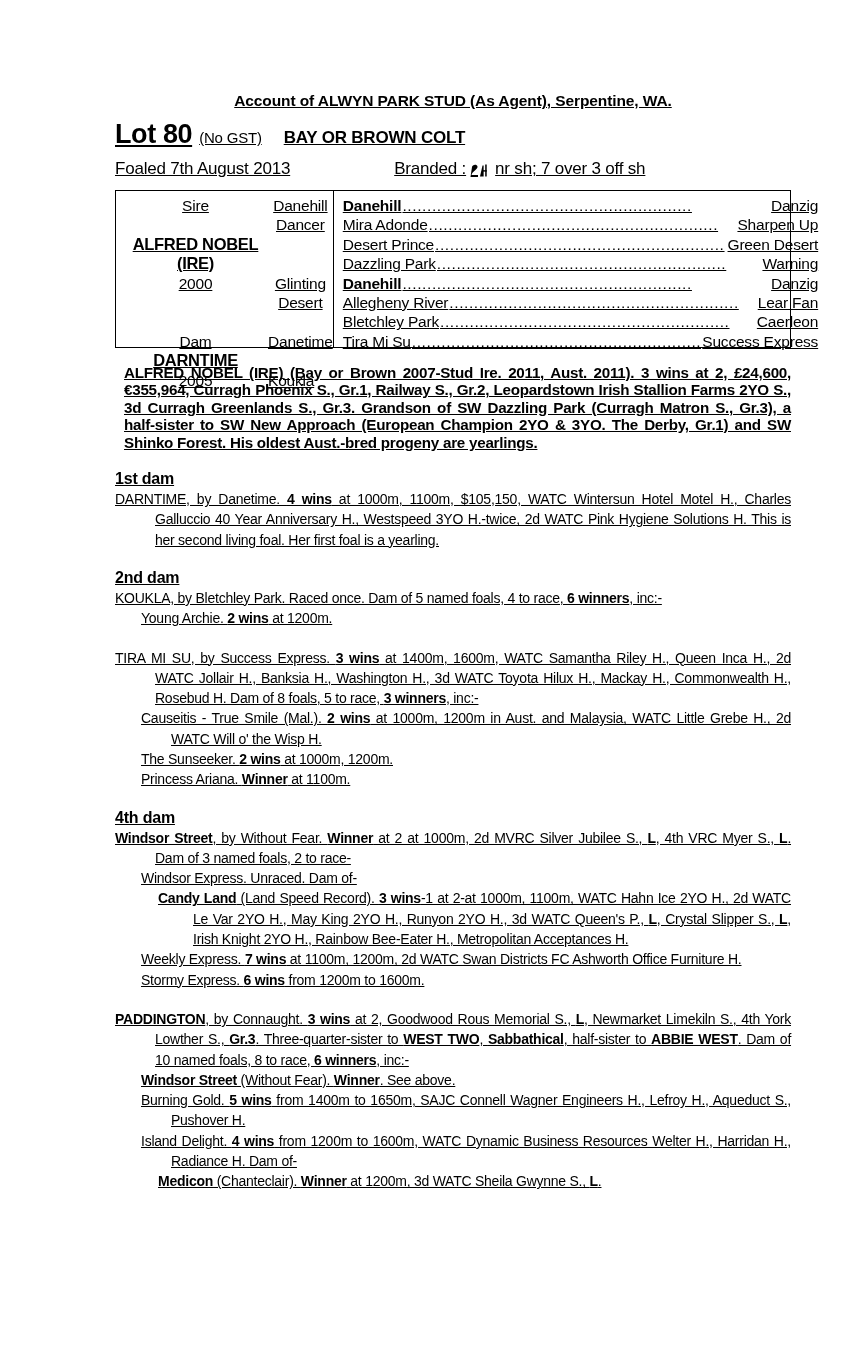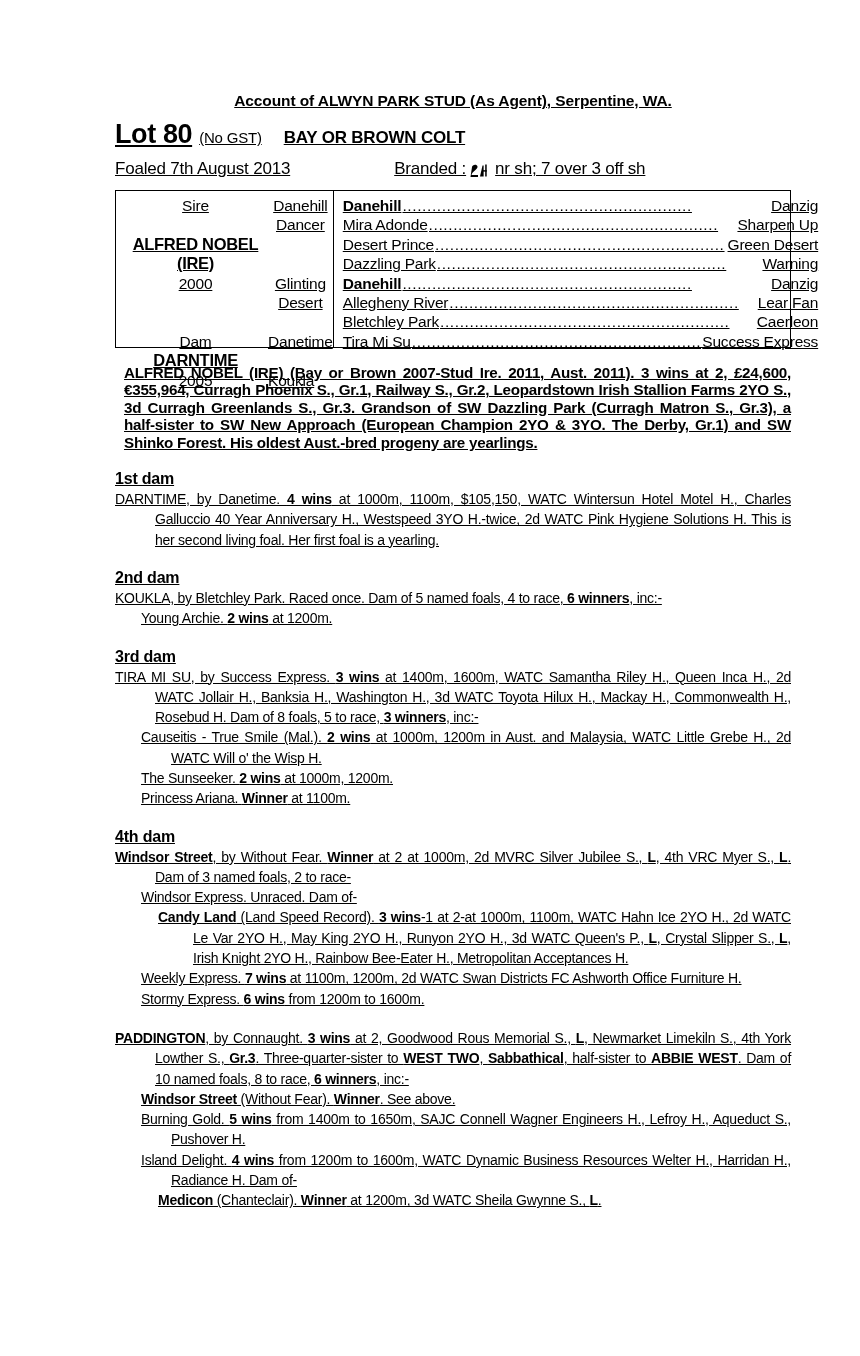--- a/index.html
+++ b/index.html
@@ -272,21 +272,20 @@
       <div class="dam-section">
         <div class="dam-head">1st dam</div>
         <div class="p lvl1"><span>DARNTIME, by Danetime. </span><b>4 wins</b><span> at 1000m, 1100m, $105,150, WATC Wintersun Hotel Motel H., Charles Galluccio 40 Year Anniversary H., Westspeed 3YO H.-twice, 2d WATC Pink Hygiene Solutions H. This is her second living foal. Her first foal is a yearling.</span></div>
       </div>
       <div class="dam-section">
         <div class="dam-head">2nd dam</div>
         <div class="p lvl1"><span>KOUKLA, by Bletchley Park. Raced once. Dam of 5 named foals, 4 to race, </span><b>6 winners</b><span>, inc:-</span></div>
         <div class="p lvl2"><span>Young Archie. </span><b>2 wins</b><span> at 1200m.</span></div>
       </div>
       <div class="dam-section">
-        <div class="dam-head">3rd dam</div>
         <div class="p lvl1"><span>TIRA MI SU, by Success Express. </span><b>3 wins</b><span> at 1400m, 1600m, WATC Samantha Riley H., Queen Inca H., 2d WATC Jollair H., Banksia H., Washington H., 3d WATC Toyota Hilux H., Mackay H., Commonwealth H., Rosebud H. Dam of 8 foals, 5 to race, </span><b>3 winners</b><span>, inc:-</span></div>
         <div class="p lvl2"><span>Causeitis - True Smile (Mal.). </span><b>2 wins</b><span> at 1000m, 1200m in Aust. and Malaysia, WATC Little Grebe H., 2d WATC Will o' the Wisp H.</span></div>
         <div class="p lvl2"><span>The Sunseeker. </span><b>2 wins</b><span> at 1000m, 1200m.</span></div>
         <div class="p lvl2"><span>Princess Ariana. </span><b>Winner</b><span> at 1100m.</span></div>
       </div>
       <div class="dam-section">
         <div class="dam-head">4th dam</div>
         <div class="p lvl1"><b>Windsor Street</b><span>, by Without Fear. </span><b>Winner</b><span> at 2 at 1000m, 2d MVRC Silver Jubilee S., </span><b>L</b><span>, 4th VRC Myer S., </span><b>L</b><span>. Dam of 3 named foals, 2 to race-</span></div>
         <div class="p lvl2"><span>Windsor Express. Unraced. Dam of-</span></div>
         <div class="p lvl3"><b>Candy Land</b><span> (Land Speed Record). </span><b>3 wins</b><span>-1 at 2-at 1000m, 1100m, WATC Hahn Ice 2YO H., 2d WATC Le Var 2YO H., May King 2YO H., Runyon 2YO H., 3d WATC Queen's P., </span><b>L</b><span>, Crystal Slipper S., </span><b>L</b><span>, Irish Knight 2YO H., Rainbow Bee-Eater H., Metropolitan Acceptances H.</span></div>

